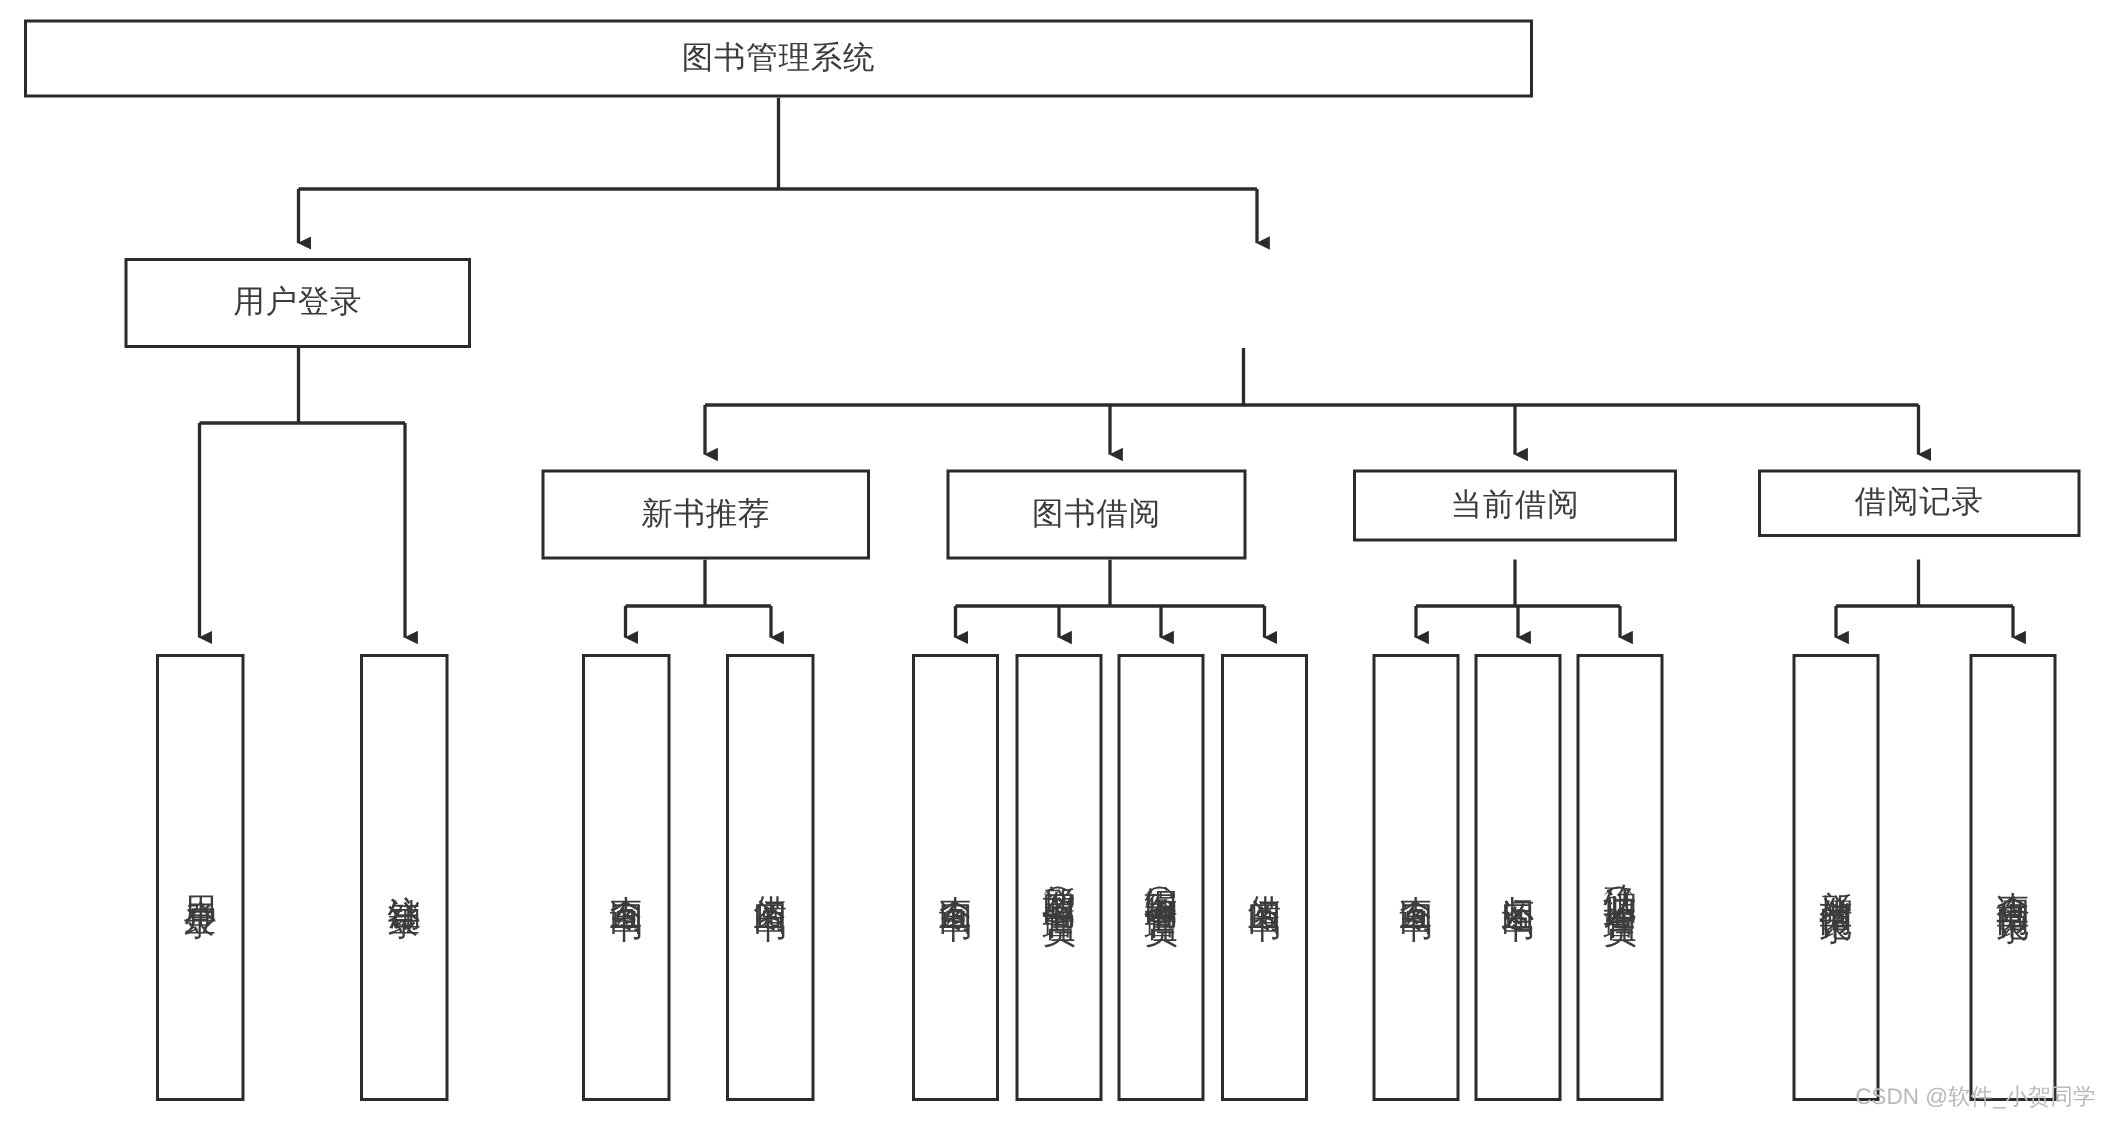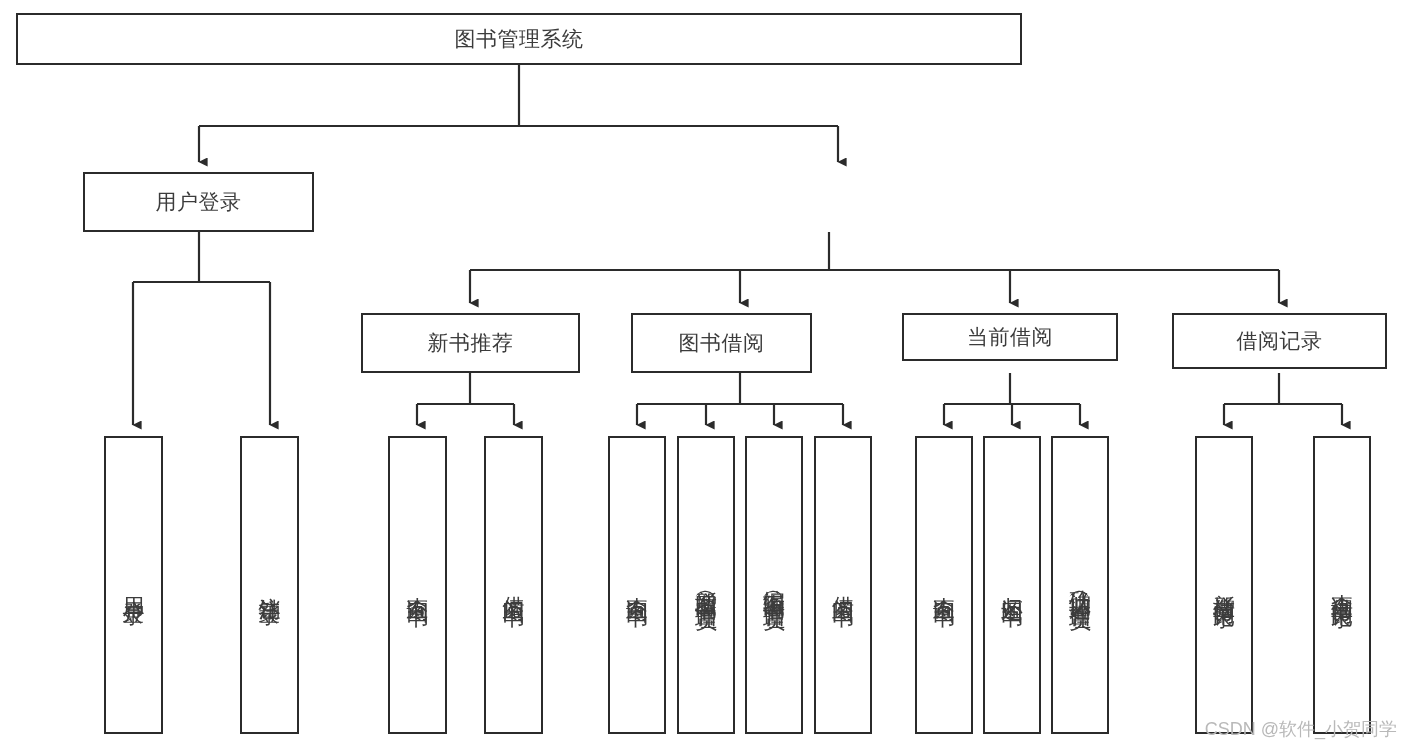--- a/index.html
+++ b/index.html
@@ -39,21 +39,21 @@
     text-orientation:upright;
     font-size:22px;
     line-height:1.28;
     letter-spacing:3px;
     white-space:nowrap;
   }
   #watermark{
     position:absolute;
     right:8px;
     bottom:6px;
-    font-size:18px;
+    font-size:15px;
     color:#b9b9b9;
     z-index:5;
     white-space:nowrap;
     font-family:"Liberation Sans","DejaVu Sans",sans-serif;
   }
 </style>
 </head>
 <body>
 
 <div id="canvas">
@@ -112,27 +112,27 @@
     <span class="lbl">图书管理系统</span>
   </div>
 
   <div class="node" style="left:83px;top:172px;width:231px;height:60px;">
     <span class="lbl">用户登录</span>
   </div>
 
   <div class="node" style="left:361px;top:313px;width:219px;height:60px;">
     <span class="lbl">新书推荐</span>
   </div>
-  <div class="node" style="left:631px;top:313px;width:181px;height:60px;">
+  <div class="node" style="left:631px;top:313px;width:200px;height:60px;">
     <span class="lbl">图书借阅</span>
   </div>
   <div class="node" style="left:902px;top:313px;width:216px;height:48px;">
     <span class="lbl">当前借阅</span>
   </div>
-  <div class="node" style="left:1172px;top:313px;width:215px;height:56px;">
+  <div class="node" style="left:1172px;top:313px;width:215px;height:45px;">
     <span class="lbl">借阅记录</span>
   </div>
 
   <div class="node vert" style="left:104px;top:436px;width:59px;height:298px;">
     <span class="lbl">用户登录</span>
   </div>
   <div class="node vert" style="left:240px;top:436px;width:59px;height:298px;">
     <span class="lbl">注销登录</span>
   </div>
 

